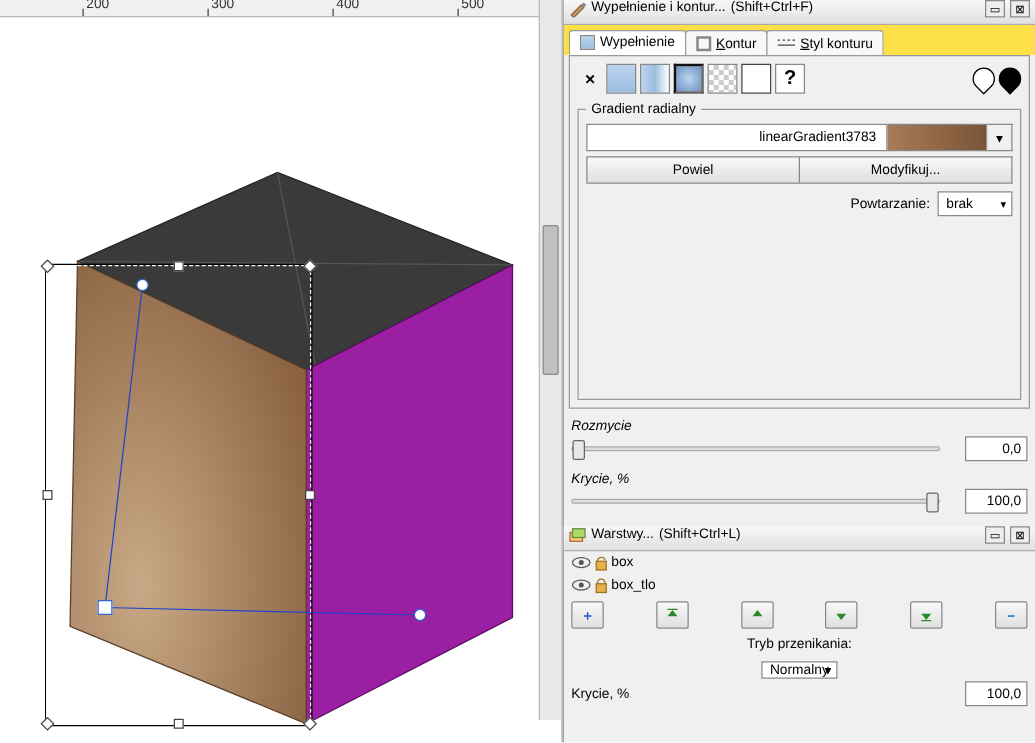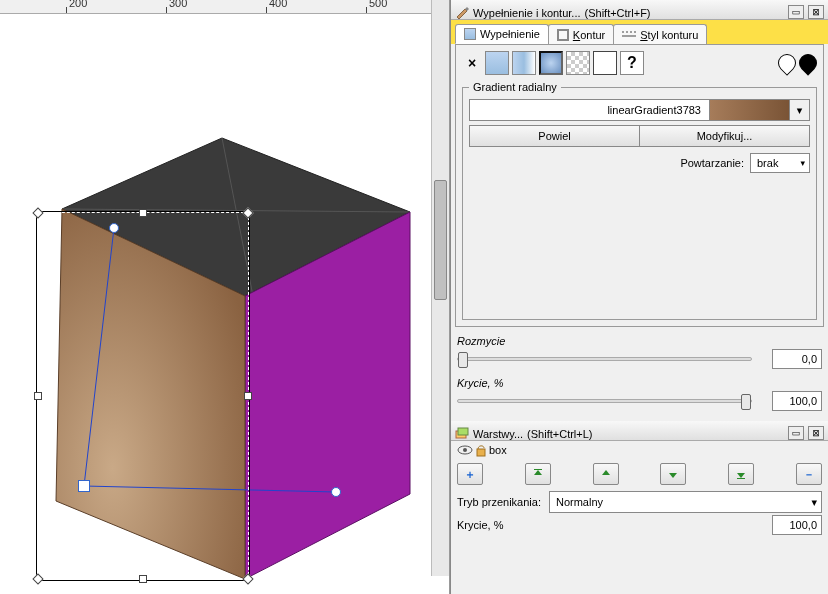--- a/index.html
+++ b/index.html
@@ -11,21 +11,21 @@
 .canvas { position: absolute; top: 14px; left: 0; right: 0; bottom: 0; background: #fff; }
 .selection { position: absolute; border: 1px dashed #fff; box-shadow: 0 0 0 1px #000; }
 .handle { position: absolute; width: 8px; height: 8px; background: #fff; border: 1px solid #444; transform: translate(-50%, -50%); }
 .handle.dia { transform: translate(-50%, -50%) rotate(45deg); }
 .node { position: absolute; width: 10px; height: 10px; background: #fff; border: 1px solid #3366cc; border-radius: 50%; transform: translate(-50%, -50%); }
 .node.sq { border-radius: 0; width: 12px; height: 12px; }
 .scrollbar-v { position: absolute; right: 0; top: 0; bottom: 18px; width: 18px; background: #e8e8e8; border-left: 1px solid #bbb; }
 .scrollbar-v .thumb { position: absolute; left: 2px; right: 2px; top: 180px; height: 120px; background: #c0c0c0; border: 1px solid #888; border-radius: 2px; }
 
 .panel { width: 378px; height: 594px; background: #f0f0f0; display: flex; flex-direction: column; border-left: 1px solid #888; }
-.dlg-title { height: 20px; background: linear-gradient(#f8f8f8,#e0e0e0); border-bottom: 1px solid #aaa; display: flex; align-items: flex-end; padding: 0 4px; gap: 4px; }
+.dlg-title { height: 20px; background: linear-gradient(#f8f8f8,#e0e0e0); border-bottom: 1px solid #aaa; display: flex; align-items: flex-start; padding: 0 4px; gap: 4px; }
 .dlg-title .spacer { flex: 1; }
 .win-btn { width: 16px; height: 14px; border: 1px solid #888; background: #eee; font-size: 9px; display: flex; align-items: center; justify-content: center; cursor: pointer; }
 .pen-icon { width: 14px; height: 14px; display: inline-block; }
 
 .tabs { display: flex; padding: 4px 4px 0 4px; gap: 0; background: #fde047; }
 .tab { border: 1px solid #999; border-bottom: none; padding: 3px 8px; background: #f8f8f8; margin-right: -1px; display: flex; align-items: center; gap: 4px; border-radius: 3px 3px 0 0; }
 .tab.active { background: #fff; border-bottom: 1px solid #fff; }
 .tab u { text-decoration: underline; }
 .tab-content { border: 1px solid #999; margin: 0 4px 4px 4px; padding: 6px; background: #f0f0f0; flex: 0 0 auto; }
 
@@ -68,21 +68,21 @@
 .slider-thumb { position: absolute; top: -6px; width: 10px; height: 16px; background: #e8e8e8; border: 1px solid #666; border-radius: 2px; }
 .spin { width: 50px; height: 20px; border: 1px solid #888; background: #fff; display: flex; align-items: center; justify-content: flex-end; padding: 0 4px; }
 
 .layer-row { display: flex; align-items: center; padding: 2px 6px; gap: 0; }
 .layer-icon { width: 16px; height: 14px; display: flex; align-items: center; justify-content: center; cursor: pointer; }
 .layer-name { flex: 1; }
 
 .layer-btns { display: flex; padding: 4px 6px; gap: 30px; justify-content: space-between; }
 .lbtn { width: 26px; height: 22px; border: 1px solid #888; background: linear-gradient(#f8f8f8,#e0e0e0); display: flex; align-items: center; justify-content: center; cursor: pointer; border-radius: 2px; }
 
-.blend-row { display: flex; align-items: center; padding: 2px 6px; gap: 8px; }
+.blend-row { display: flex; align-items: center; padding: 2px 6px; gap: 8px; flex-direction: column; }
 .blend-select { flex: 1; border: 1px solid #888; background: #fff; height: 22px; display: flex; align-items: center; padding: 0 6px; position: relative; }
 .blend-select:after { content: "▾"; position: absolute; right: 4px; }
 
 svg { display: block; }
 </style>
 </head>
 <body>
 
 <div class="canvas-area">
   <div class="ruler-h">
@@ -264,20 +264,35 @@
         </svg>
       </span>
     <span class="layer-icon">
         <svg width="12" height="14">
           <rect x="2" y="6" width="8" height="7" fill="#e8b04c" stroke="#a07020"></rect>
           <path d="M3 6 C3 2 9 2 9 5" fill="none" stroke="#a07020"></path>
         </svg>
       </span>
     <span class="layer-name">box</span>
   </div>
+  <div class="layer-row">
+    <span class="layer-icon">
+        <svg width="16" height="12">
+          <ellipse cx="8" cy="6" rx="7" ry="4" fill="none" stroke="#555"></ellipse>
+          <circle cx="8" cy="6" r="2" fill="#555"></circle>
+        </svg>
+      </span>
+    <span class="layer-icon">
+        <svg width="12" height="14">
+          <rect x="2" y="6" width="8" height="7" fill="#e8b04c" stroke="#a07020"></rect>
+          <path d="M3 6 C3 1 9 1 9 6" fill="none" stroke="#a07020"></path>
+        </svg>
+      </span>
+    <span class="layer-name">box_tlo</span>
+  </div>
 
   <div class="layer-btns">
     <span class="lbtn" style="color:#1560d0;font-weight:bold">＋</span>
     <span class="lbtn">
         <svg width="14" height="14">
           <path d="M7 3 L11 8 L3 8 Z" fill="#2a8a2a"></path>
           <rect x="3" y="2" width="8" height="1" fill="#2a8a2a"></rect>
         </svg>
       </span>
     <span class="lbtn">

